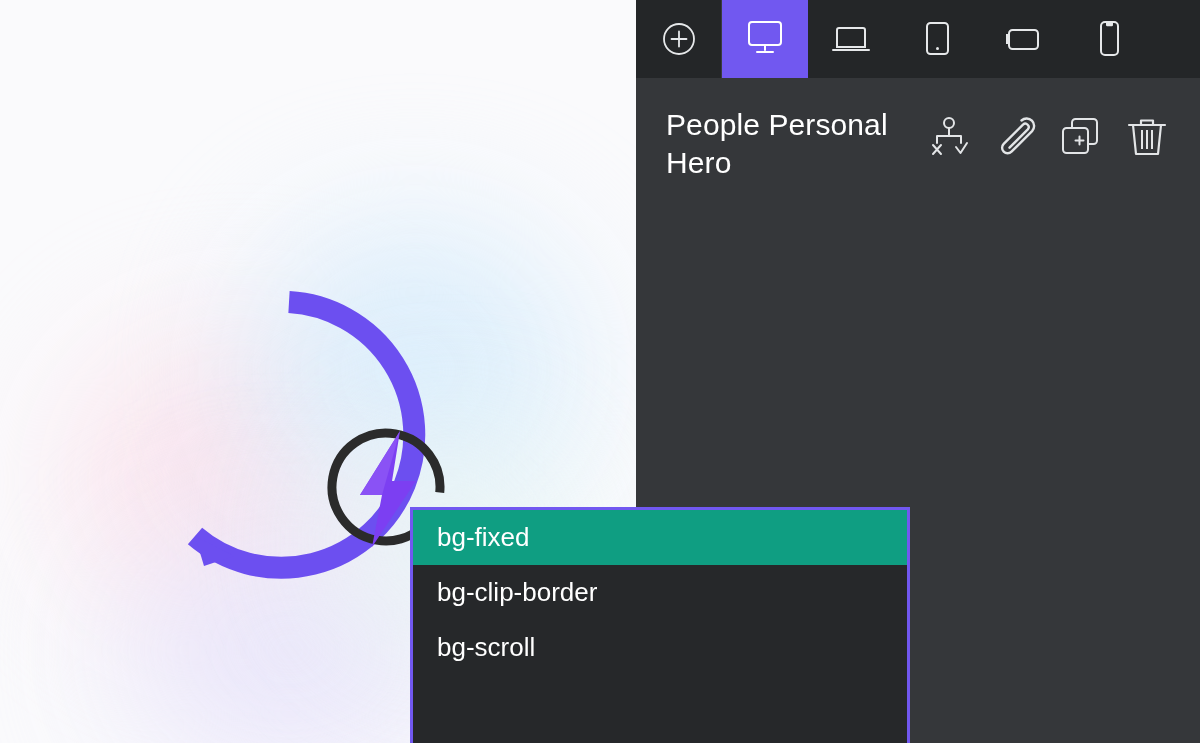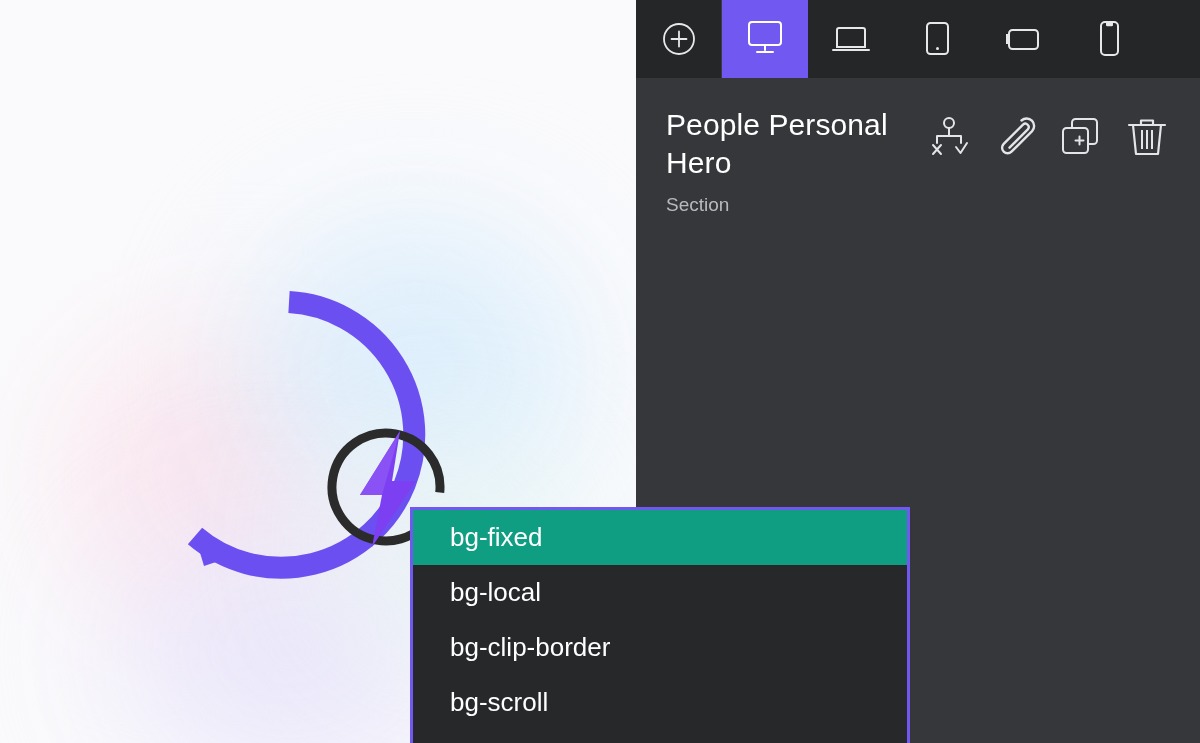--- a/index.html
+++ b/index.html
@@ -69,21 +69,21 @@
   .title-icons { display:flex; gap:20px; padding-top:8px; }
   .title-icons .ti { cursor:pointer; display:block; }
 
   
   .ac {
     position:absolute; left:410px; top:507px; width:500px; height:236px;
     background:#26282a; border:3px solid #7158f0; border-bottom:none;
     overflow:hidden;
   }
   .ac-item {
-    height:55px; display:flex; align-items:center; padding-left:37px;
+    height:55px; display:flex; align-items:center; padding-left:24px;
     color:#ffffff; font-size:26px; cursor:pointer;
   }
   .ac-item.sel { background:#0f9e82; }
 </style>
 </head>
 <body>
 
 <div id="root">
 
   <div class="canvas">
@@ -147,21 +147,20 @@
         <svg width="42" height="40" viewBox="0 0 42 40">
           <rect x="13" y="3" width="17" height="33" rx="4" fill="none" stroke="#e6e8ea" stroke-width="2"></rect>
           <path d="M18 4 h7 v2 a1.2 1.2 0 0 1 -1.2 1.2 h-4.6 A1.2 1.2 0 0 1 18 6 z" fill="#e6e8ea"></path>
         </svg>
       </div>
     </div>
 
     <div class="title-row">
       <div class="title-text">
         <div class="el-title">People Personal Hero</div>
-        <div class="el-type">Section</div>
       </div>
       <div class="title-icons">
 
         <svg class="ti" width="46" height="46" viewBox="0 0 46 46">
           <circle cx="23" cy="9" r="5" fill="none" stroke="#e3e5e7" stroke-width="2"></circle>
           <path d="M23 14 V22 M11 22 H35 M11 22 V29 M35 22 V29" fill="none" stroke="#e3e5e7" stroke-width="2" stroke-linecap="round"></path>
           <path d="M7 31 L15 40 M15 31 L7 40" stroke="#e3e5e7" stroke-width="2" stroke-linecap="round"></path>
           <path d="M30 33 L34.5 39 L41 29" fill="none" stroke="#e3e5e7" stroke-width="2" stroke-linecap="round" stroke-linejoin="round"></path>
         </svg>
 
@@ -181,18 +180,17 @@
           <path d="M9 11 L12 40 h22 L37 11" fill="none" stroke="#e3e5e7" stroke-width="2.2" stroke-linejoin="round"></path>
           <path d="M18 16 V35 M23 16 V35 M28 16 V35" stroke="#e3e5e7" stroke-width="2"></path>
         </svg>
       </div>
     </div>
 
   </div>
 
   <div class="ac" id="ac-list">
       <div class="ac-item sel">bg-fixed</div>
-      <div class="ac-item">bg-local</div>
       <div class="ac-item">bg-clip-border</div>
       <div class="ac-item">bg-scroll</div>
     </div>
 
 </div>
 
 </body></html>

